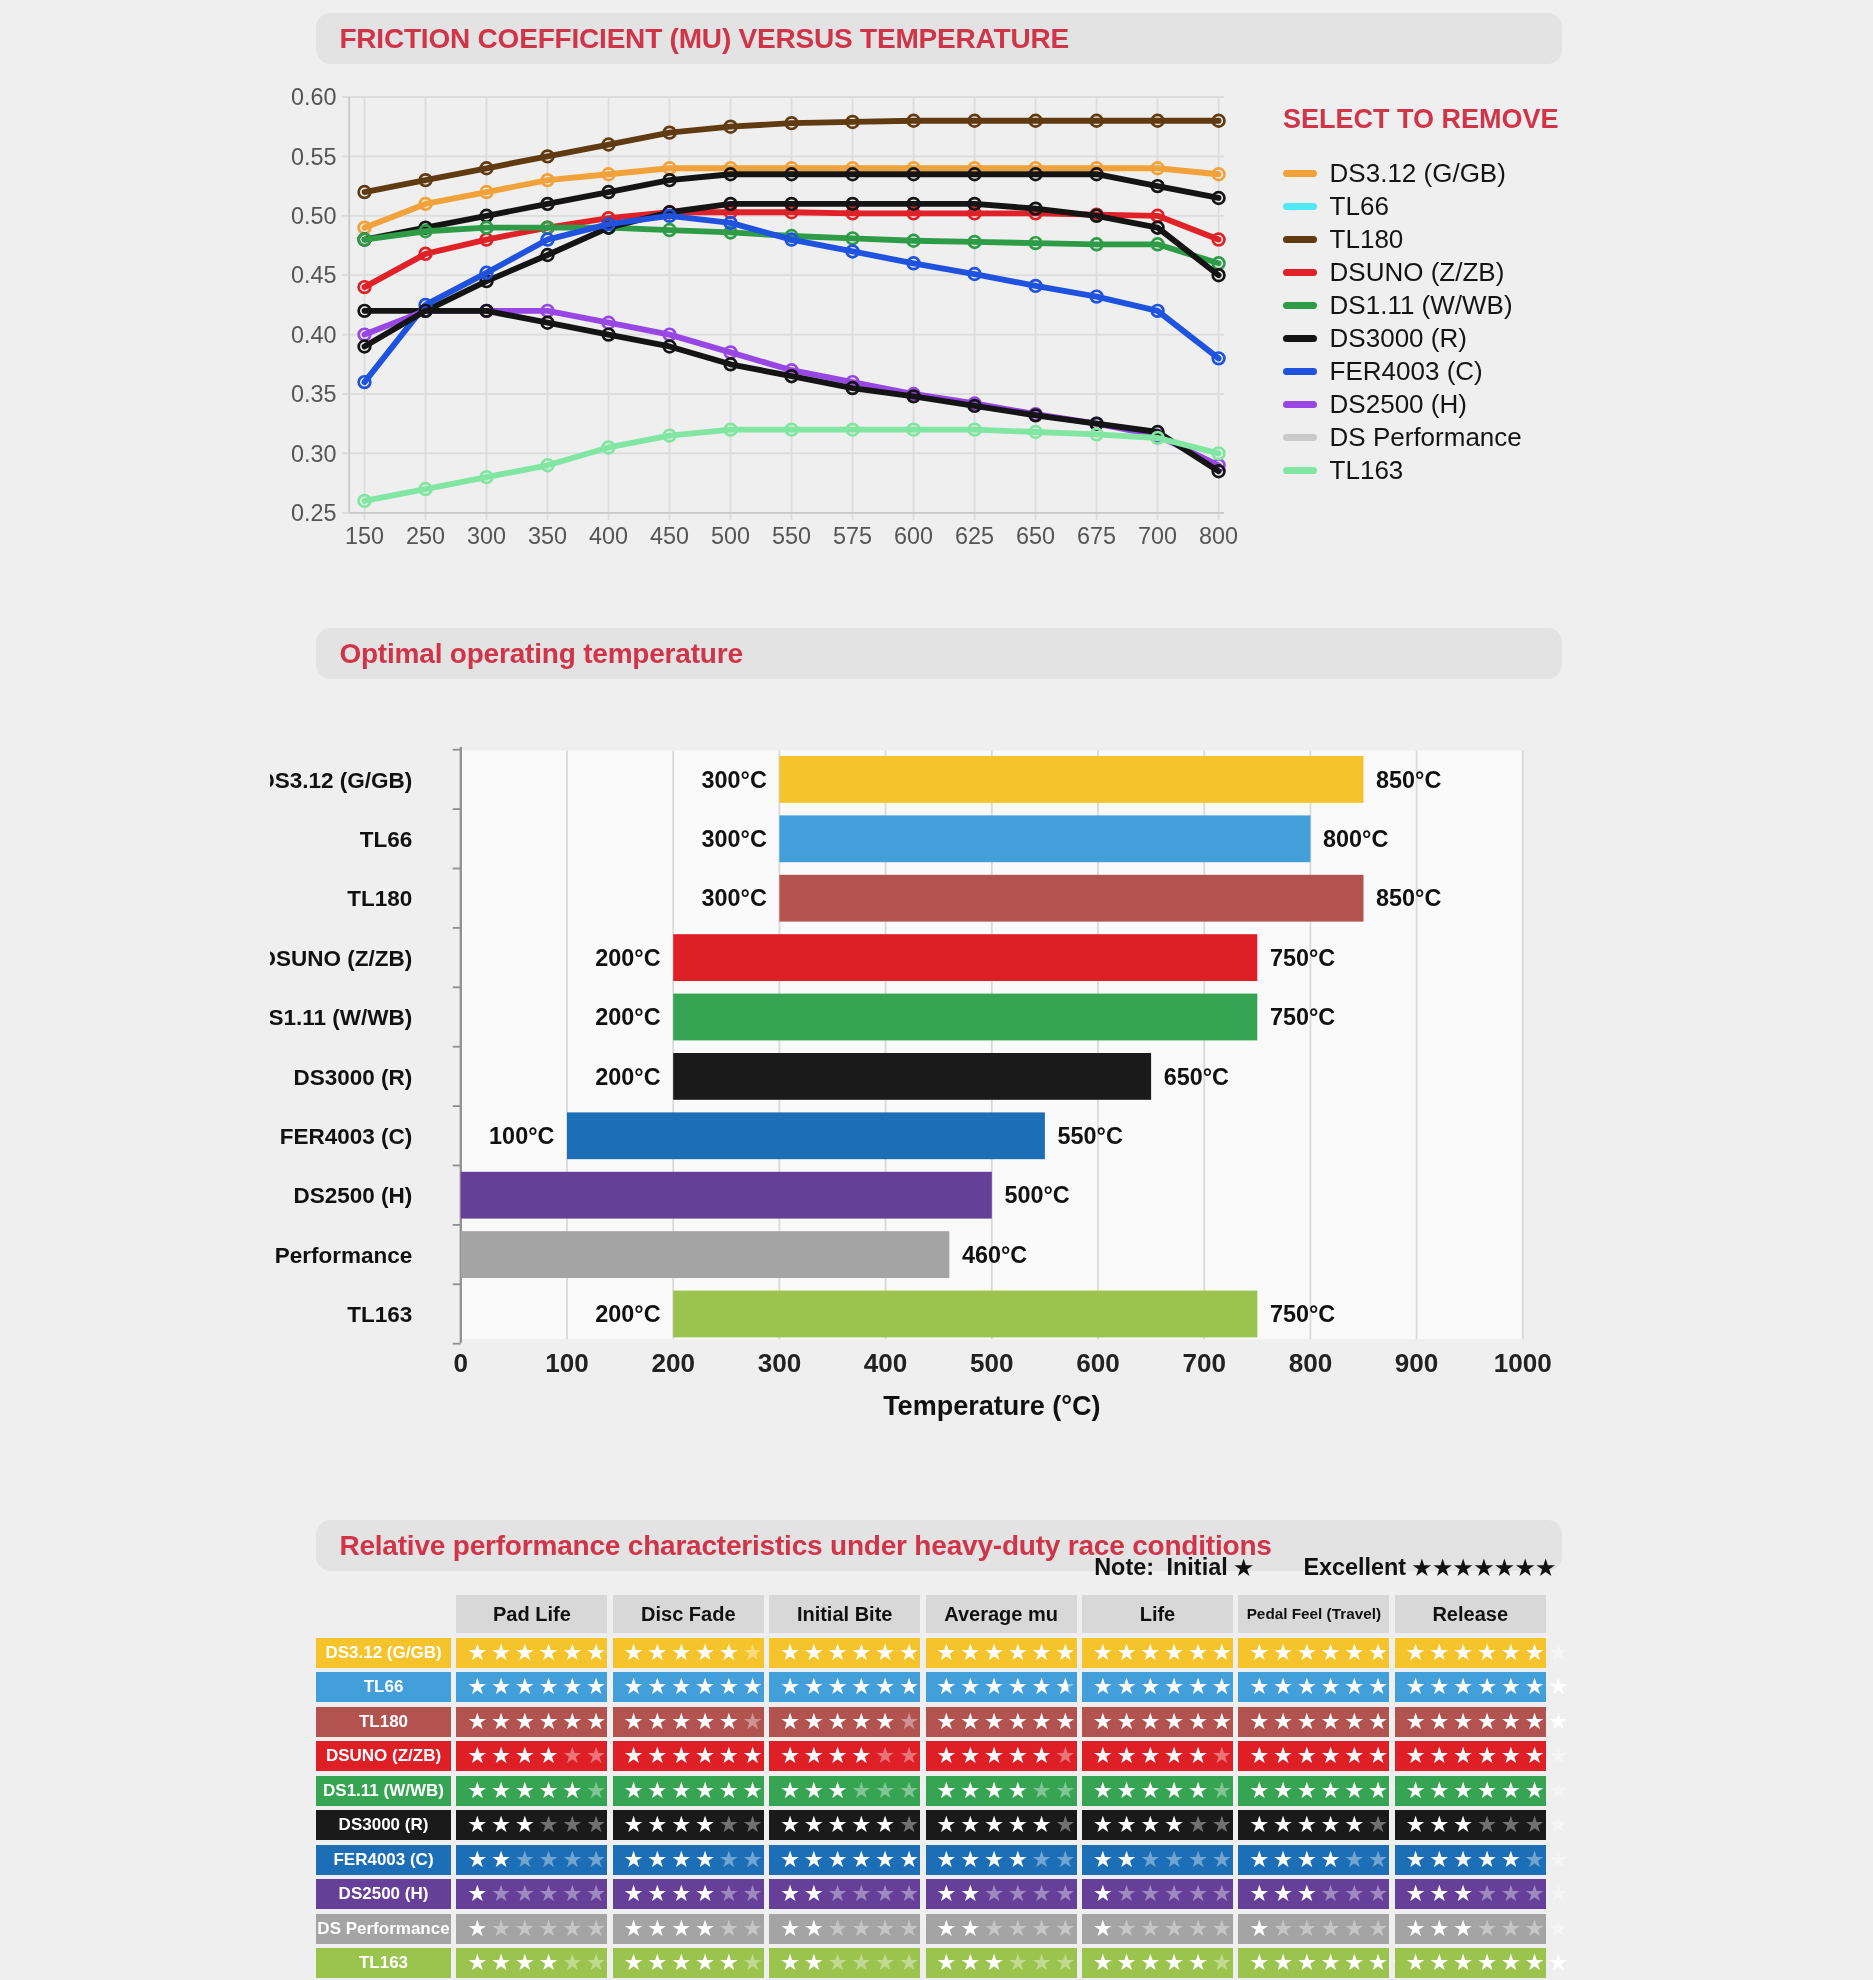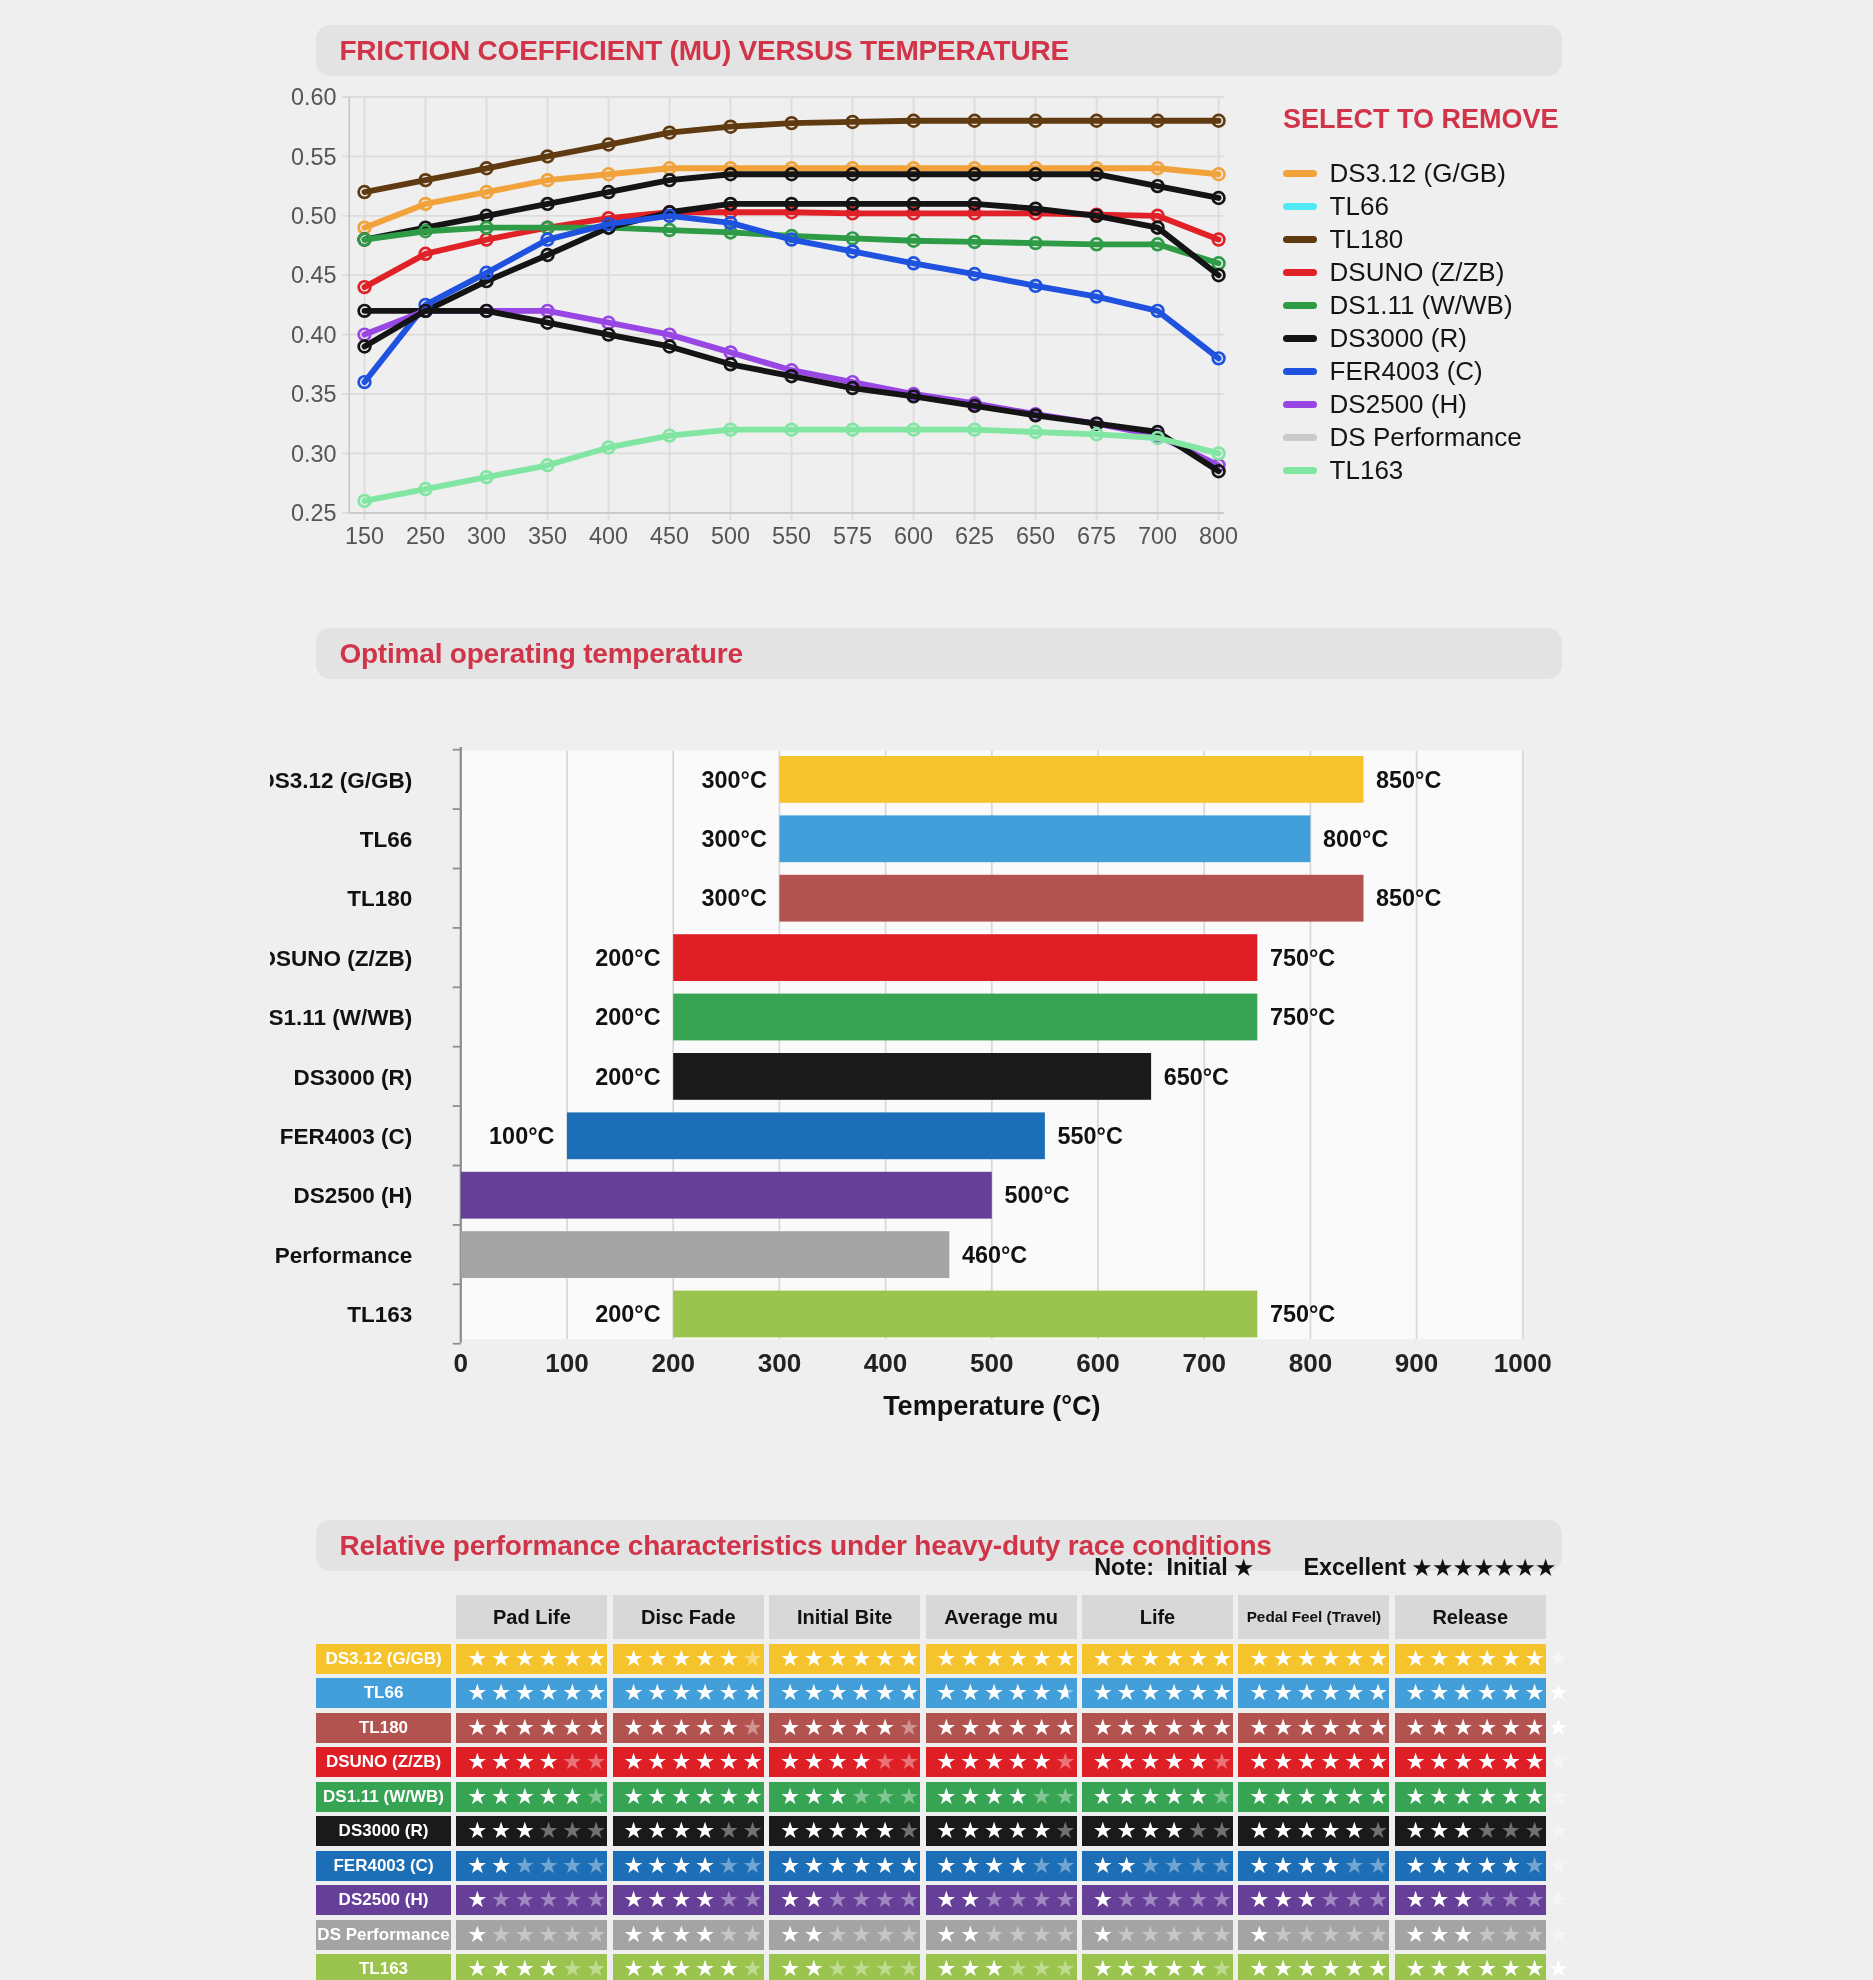--- a/index.html
+++ b/index.html
@@ -1,33 +1,33 @@
 <!DOCTYPE html>
 <html style="font-size:14.4px"><head>
 <meta charset="utf-8">
 <style>
   html,body{margin:0;padding:0;}
   body{width:1874px;height:1980px;background:#EFEFEF;font-family:"Liberation Sans",sans-serif;position:relative;overflow:hidden;}
   .pill{position:absolute;left:316px;width:1246px;height:51px;background:#E3E3E3;border-radius:14.4px;display:flex;align-items:center;padding-left:23.4px;box-sizing:border-box;}
   .pill span{font-size:28px;font-weight:800;color:#D13448;letter-spacing:-0.2px;}
-  #pill-friction{top:25px;}
+  #pill-friction{top:13px;}
   #pill-temp{top:628px;}
   #pill-perf{top:1520px;}
   #friction-svg{position:absolute;left:261px;top:70px;}
   #temp-svg{position:absolute;left:270px;top:729px;}
   .legend{position:absolute;left:1283px;top:104px;width:324px;}
   .legend-title{font-size:27px;font-weight:800;color:#D13448;margin-bottom:21.6px;}
   .legend-item{display:flex;align-items:center;height:33px;cursor:pointer;}
   .legend-swatch{width:34px;height:7.2px;border-radius:3.6px;margin-right:12.6px;flex:0 0 auto;}
   .legend-label{font-size:26px;font-weight:500;color:#141414;}
   .note{position:absolute;top:1554px;right:317px;font-size:23.4px;font-weight:700;color:#111;display:flex;align-items:baseline;gap:12.6px;}
   .note .stars{font-size:21px;letter-spacing:1.8px;}
   .note .gap{width:23.4px;}
   #perf-table{position:absolute;left:316px;top:1595px;display:grid;grid-template-columns:135px repeat(7,151px);column-gap:5.4px;row-gap:4.5px;}
-  .hdr{height:44px;background:#D8D8D8;display:flex;align-items:center;justify-content:center;font-weight:700;font-size:20px;color:#111;}
+  .hdr{height:38px;background:#D8D8D8;display:flex;align-items:center;justify-content:center;font-weight:700;font-size:20px;color:#111;}
   .hdr.small{font-size:15.3px;}
   .hdr.blank{background:transparent;}
   .rowlabel{height:30px;display:flex;align-items:center;justify-content:center;font-weight:700;font-size:17px;color:#fff;white-space:nowrap;}
   .starcell{height:30px;display:flex;align-items:center;padding-left:10.8px;box-sizing:border-box;font-size:22.5px;letter-spacing:3.6px;line-height:30px;white-space:nowrap;}
   .st{color:#fff;}
   .st.dim{color:rgba(255,255,255,0.38);}
   .st.half{position:relative;color:rgba(255,255,255,0.38);}
   .st.half .half-fill{position:absolute;left:0;top:0;width:55%;overflow:hidden;color:#fff;}
 </style>
 </head>

